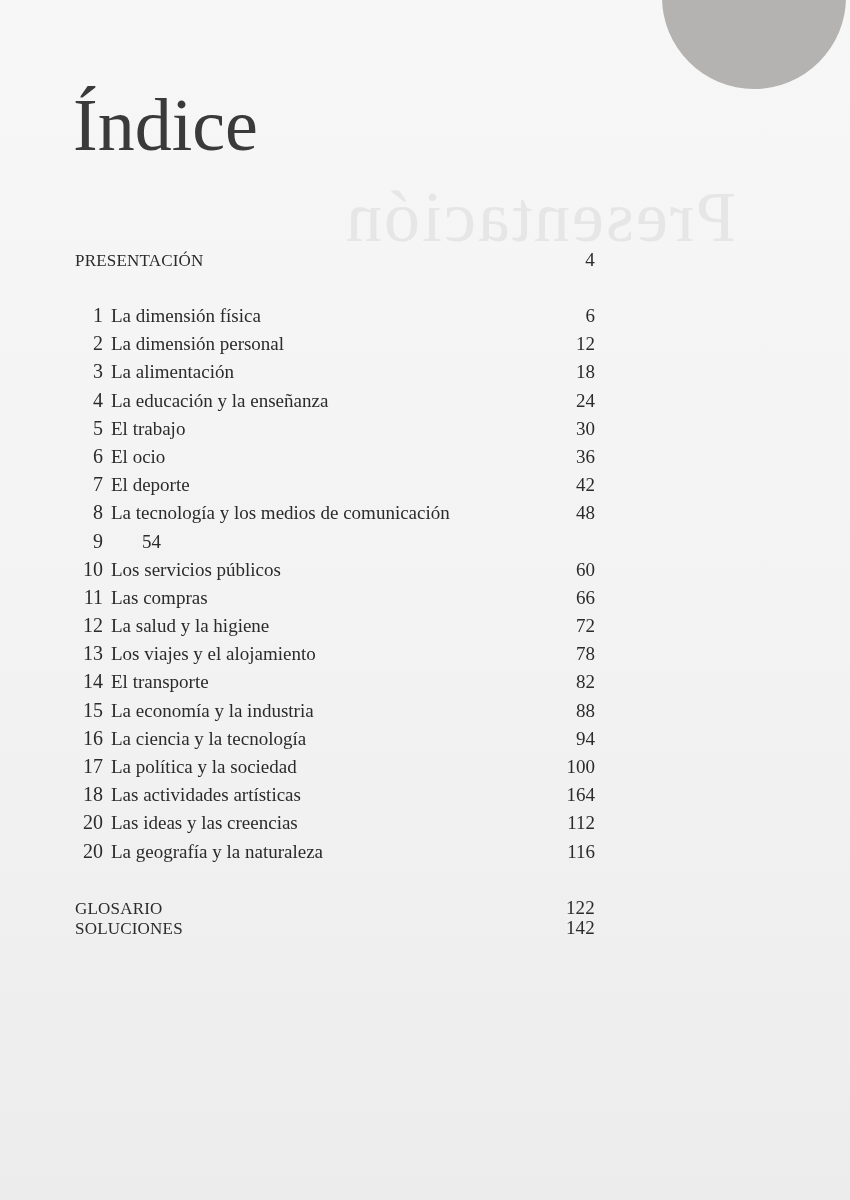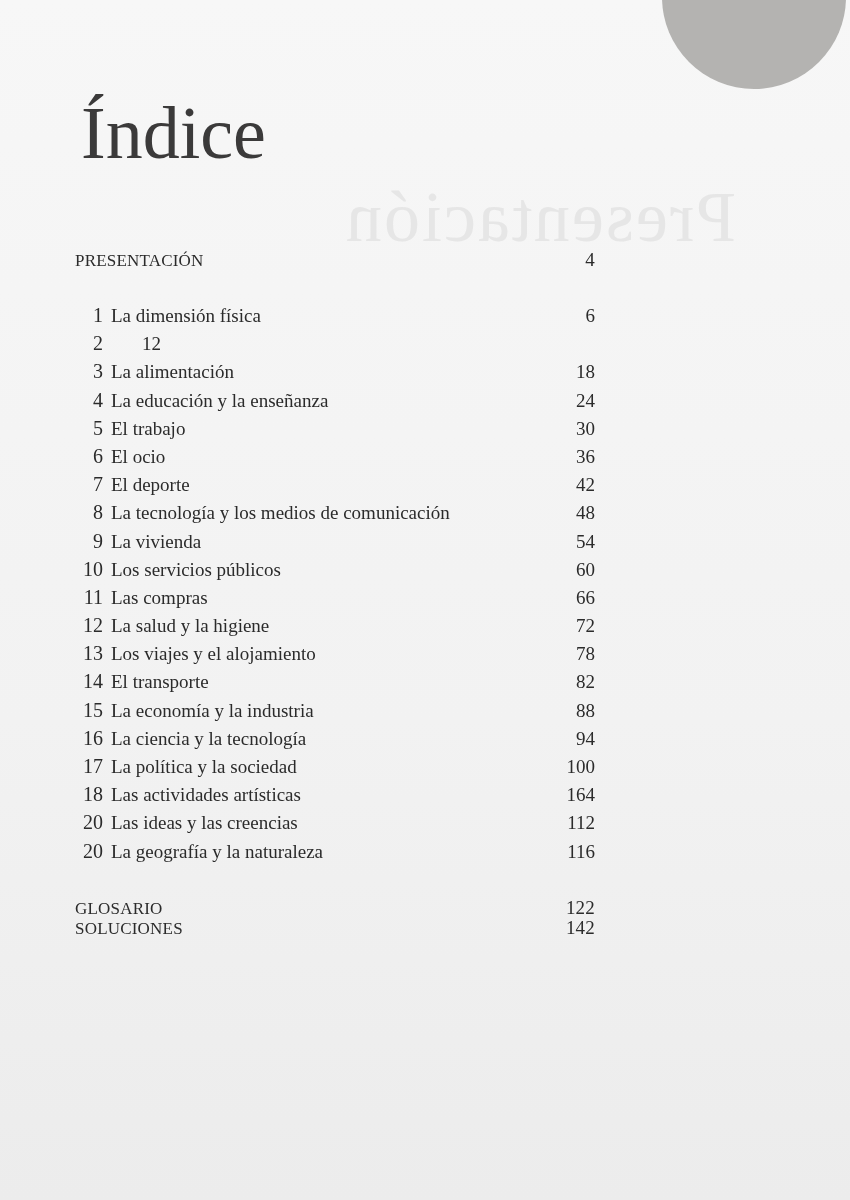--- a/index.html
+++ b/index.html
@@ -48,35 +48,36 @@
     .toc .label { flex: 1; }
     .toc .pg { width: 50px; text-align: right; font-size: 19px; }
   </style>
 </head>
 <body>
 
 <div class="page-bg"></div>
 <div class="circle"></div>
 <div class="ghost-title">Presentación</div>
 
-<h1 class="title" style="margin:8px;font-weight:normal;">Índice</h1>
+<h1 class="title" style="margin:0;font-weight:normal;">Índice</h1>
 
 <div class="section" style="top:249px;">
   <span>PRESENTACIÓN</span>
   <span class="pg">4</span>
 </div>
 
 <ul class="toc">
   <li>
       <span class="num">1</span>
       <span class="label">La dimensión física</span>
       <span class="pg">6</span>
     </li>
   <li>
       <span class="num">2</span>
+      <span class="label">La dimensión personal</span>
       <span class="pg">12</span>
     </li>
   <li>
       <span class="num">3</span>
       <span class="label">La alimentación</span>
       <span class="pg">18</span>
     </li>
   <li>
       <span class="num">4</span>
       <span class="label">La educación y la enseñanza</span>
@@ -97,21 +98,20 @@
       <span class="label">El deporte</span>
       <span class="pg">42</span>
     </li>
   <li>
       <span class="num">8</span>
       <span class="label">La tecnología y los medios de comunicación</span>
       <span class="pg">48</span>
     </li>
   <li>
       <span class="num">9</span>
-      <span class="label">La vivienda</span>
       <span class="pg">54</span>
     </li>
   <li>
       <span class="num">10</span>
       <span class="label">Los servicios públicos</span>
       <span class="pg">60</span>
     </li>
   <li>
       <span class="num">11</span>
       <span class="label">Las compras</span>

